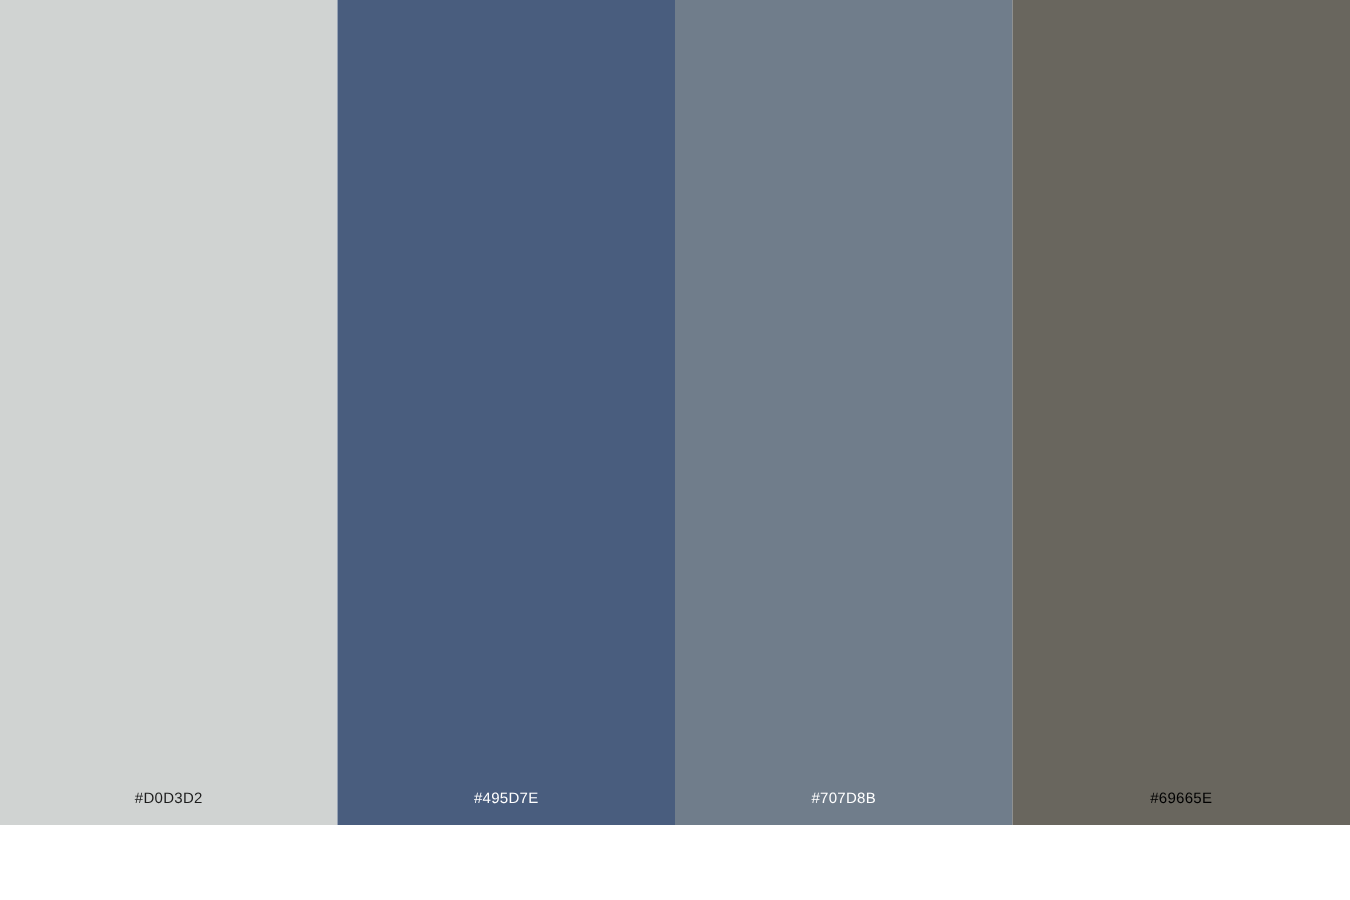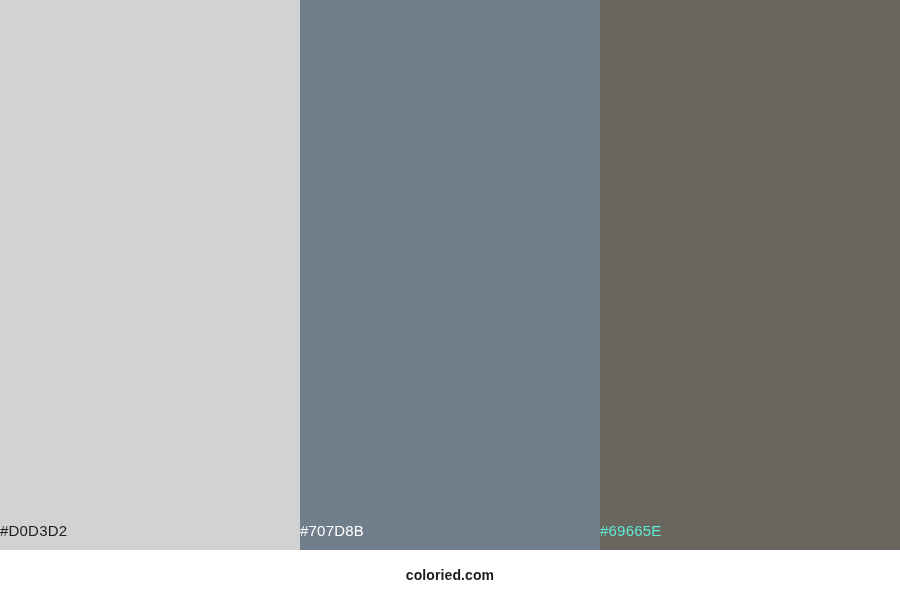--- a/index.html
+++ b/index.html
@@ -32,23 +32,23 @@
     height: 100%;
     position: relative;
     display: flex;
     align-items: flex-end;
     justify-content: center;
     box-sizing: border-box;
   }
   .swatch-label {
     display: block;
     width: 100%;
-    text-align: left;
+    text-align: center;
     font-family: "Liberation Sans", sans-serif;
-    font-size: 15px;
+    font-size: 10px;
     line-height: 1;
     letter-spacing: 0.2px;
     padding-bottom: 12px;
     user-select: none;
   }
   #footer-bar {
     flex: 1 1 auto;
     width: 900px;
     background: #ffffff;
     display: flex;
@@ -69,29 +69,29 @@
 <body style="background-color: rgb(255, 255, 255);">
 
 <div id="palette-page">
 
   <div id="swatch-strip">
 
     <div class="swatch" style="background-color: rgb(208, 211, 210);">
       <span class="swatch-label" style="color: rgb(28, 28, 28);">#D0D3D2</span>
     </div>
 
+    <div class="swatch" style="background-color: rgb(73, 93, 126);">
+      <span class="swatch-label" style="color: rgb(255, 255, 255);">#495D7E</span>
+    </div>
 
     <div class="swatch" style="background-color: rgb(112, 125, 139);">
       <span class="swatch-label" style="color: rgb(255, 255, 255); margin-top: 32px;">#707D8B</span>
     </div>
 
 
     <div class="swatch" style="background-color: rgb(105, 102, 94);">
-      <span class="swatch-label" style="color: #5eead4;">#69665E</span>
+      <span class="swatch-label" style="color: #000000;">#69665E</span>
     </div>
 
   </div>
 
-  <div id="footer-bar">
-    <span id="site-credit">coloried.com</span>
-  </div>
 
 </div>
 
 </body></html>

